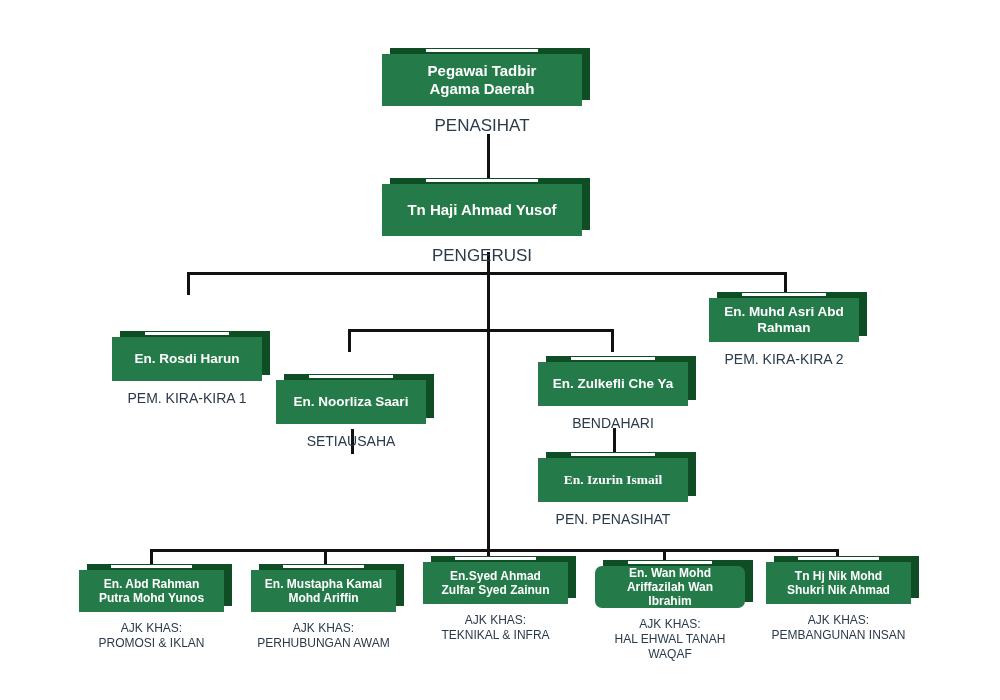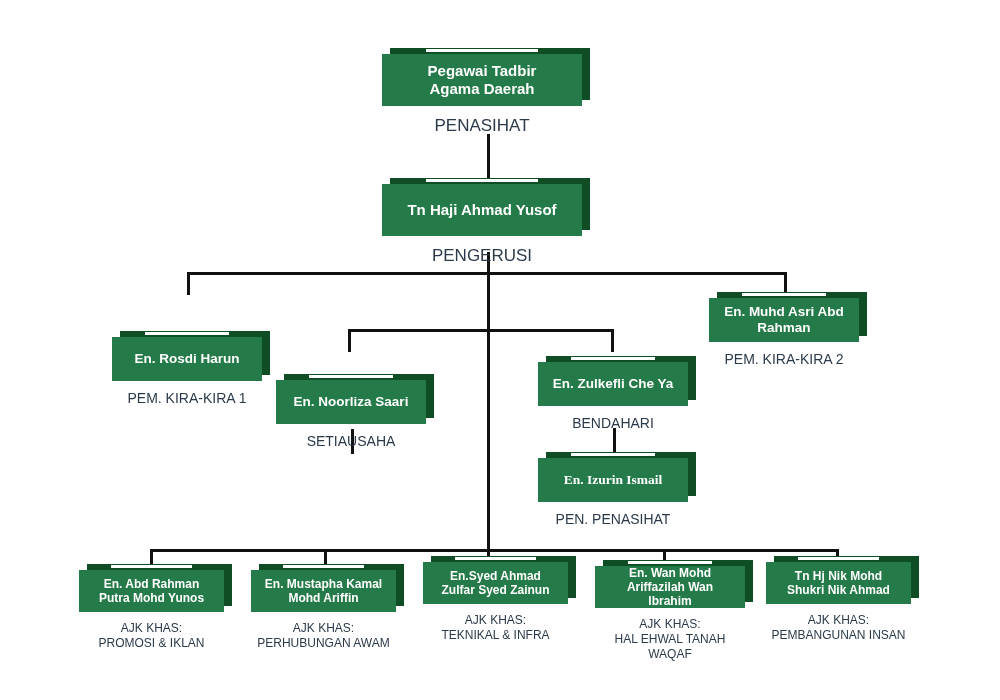--- a/index.html
+++ b/index.html
@@ -225,21 +225,21 @@
       <div class="accent accent-bot"></div>
     </div>
     <div class="node-caption">AJK KHAS:
 TEKNIKAL &amp; INFRA</div>
   </div>
 
   <div class="node sz-xs" style="left:595px; top:566px; width:150px;">
     <div class="node-box">
       <div class="node-shadow"></div>
       <div class="accent accent-top"></div>
-      <div class="node-panel" style="white-space: pre-line;">En. Wan Mohd
+      <div class="node-panel" style="white-space: pre-line; border-radius: 7px;">En. Wan Mohd
 Ariffazilah Wan Ibrahim</div>
       <div class="accent accent-bot"></div>
     </div>
     <div class="node-caption">AJK KHAS:
 HAL EHWAL TANAH WAQAF</div>
   </div>
 
   <div class="node sz-xs" style="left:766px; top:562px; width:145px;">
     <div class="node-box">
       <div class="node-shadow"></div>

